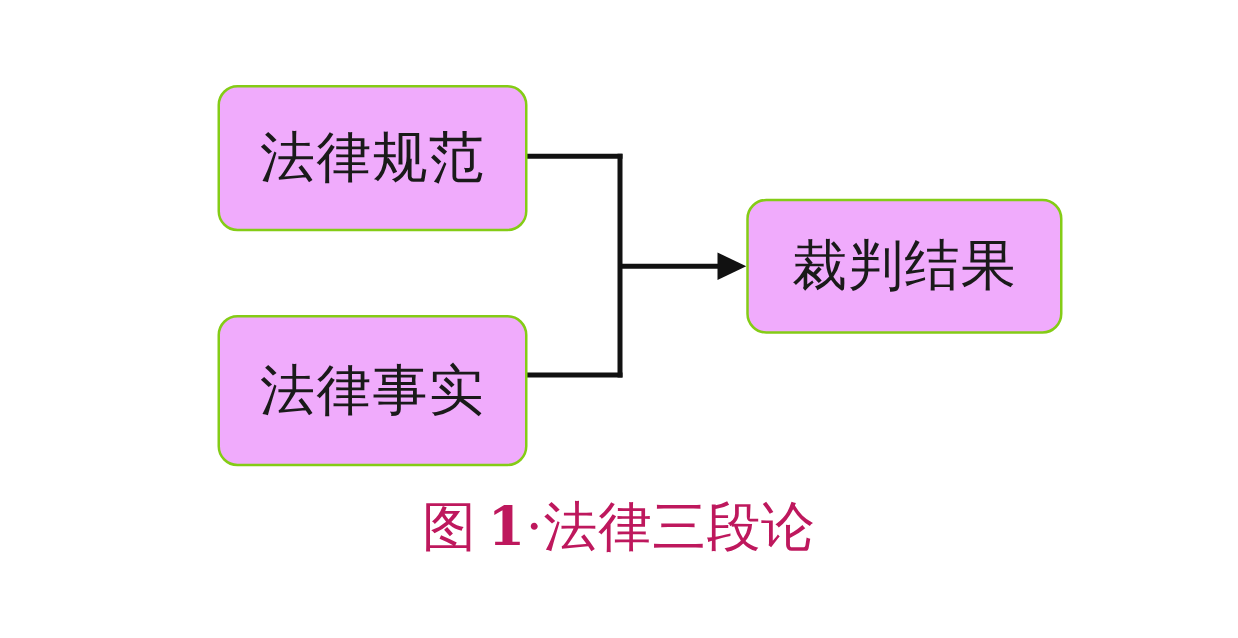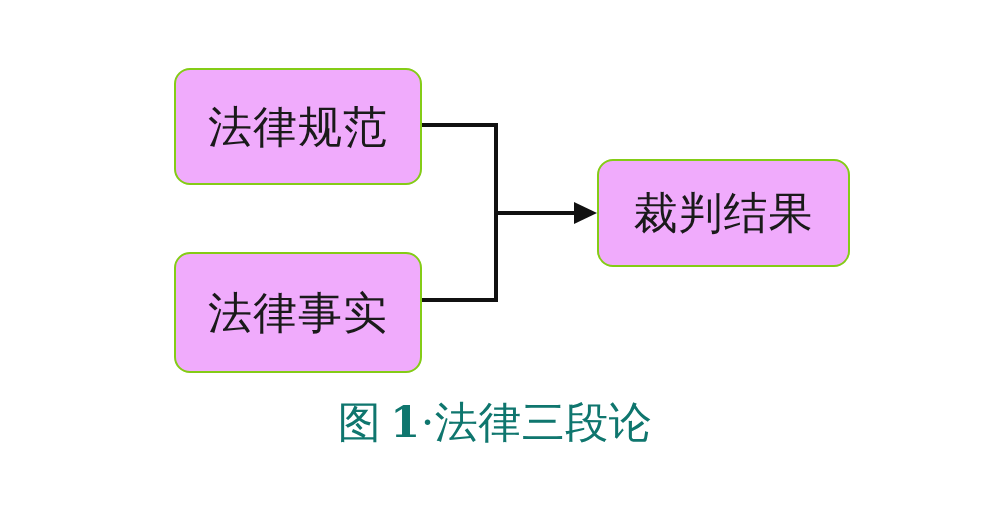--- a/index.html
+++ b/index.html
@@ -64,21 +64,21 @@
   
   #figure-caption {
     position: absolute;
     left: 0;
     top: 398px;
     width: 990px;
     text-align: center;
     font-family: "DejaVu Serif", "Liberation Serif", serif;
     font-size: 43px;
     line-height: 1.15;
-    color: #0f766e;
+    color: #be185d;
     letter-spacing: 0.5px;
     white-space: nowrap;
     user-select: none;
     z-index: 3;
   }
   #figure-caption .caption-index {
     font-weight: 700;
   }
 </style>
 </head>

